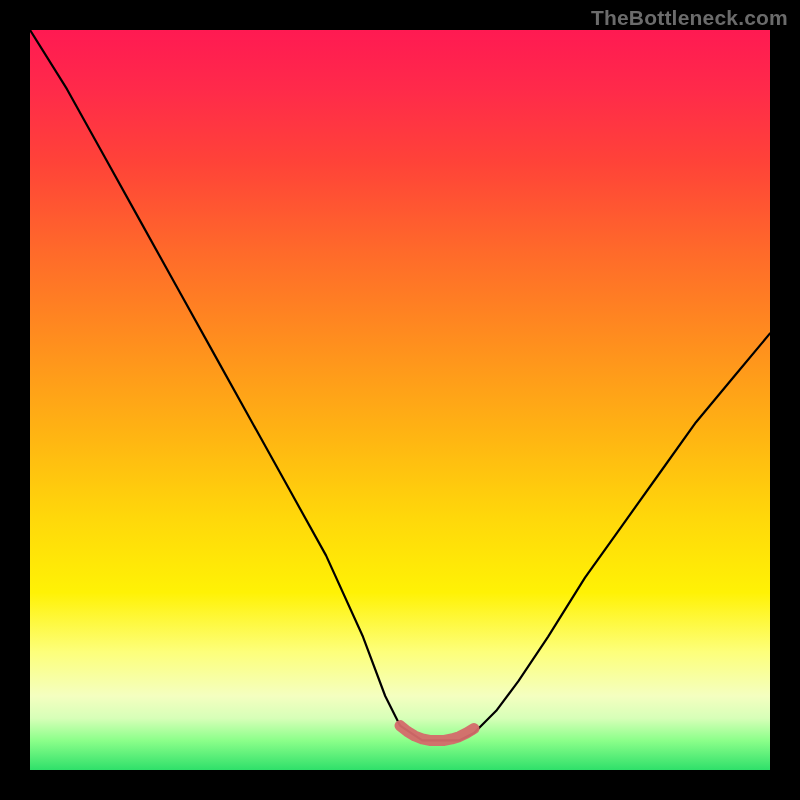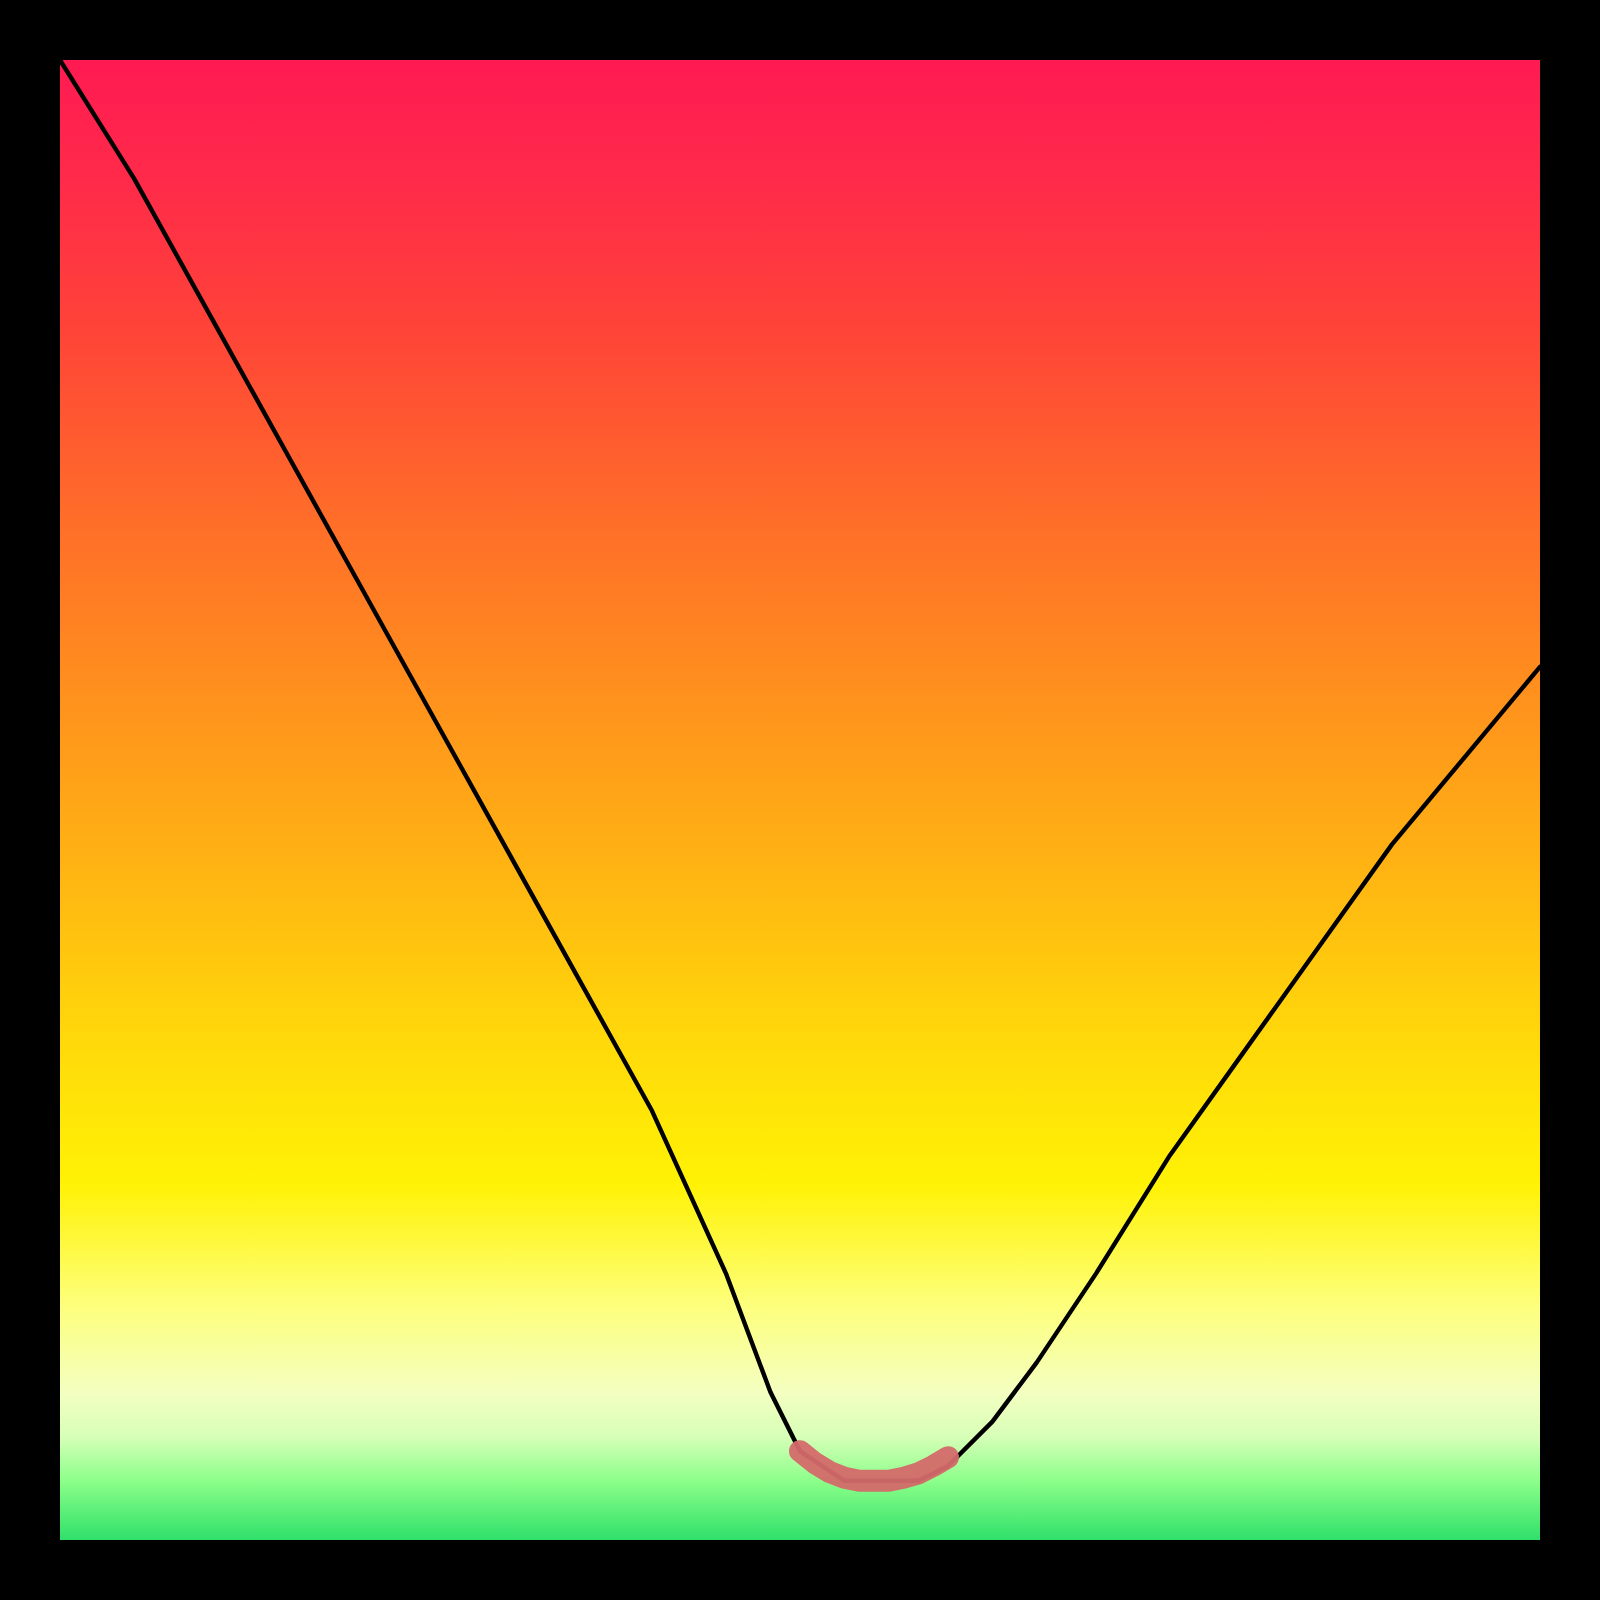--- a/index.html
+++ b/index.html
@@ -63,20 +63,21 @@
     width: 100%;
     height: 100%;
     overflow: visible;
   }
 </style>
 </head>
 <body>
 
 <div class="frame">
 
+  <div class="watermark">TheBottleneck.com</div>
 
   <div class="plot-area">
     <div class="gradient-bg"></div>
 
     <svg class="curve-layer" viewBox="0 0 740 740" preserveAspectRatio="none">
       <path fill="none" stroke="#000" stroke-width="2.2" stroke-linejoin="round" stroke-linecap="round" d="M0.0 0.0 L37.0 59.2 L74.0 125.8 L111.0 192.4 L148.0 259.0 L185.0 325.6 L222.0 392.2 L259.0 458.8 L296.0 525.4 L333.0 606.8 L355.2 666.0 L370.0 695.6 L392.2 710.4 L414.4 710.4 L429.2 710.4 L444.0 703.0 L466.2 680.8 L488.4 651.2 L518.0 606.8 L555.0 547.6 L592.0 495.8 L629.0 444.0 L666.0 392.2 L703.0 347.8 L740.0 303.4"></path>
       <path fill="none" stroke="#d46a6a" stroke-width="11" stroke-linecap="round" stroke-linejoin="round" opacity="0.95" d="M370.0 695.6 L377.4 701.5 L384.8 706.0 L392.2 708.9 L399.6 710.4 L407.0 710.4 L414.4 710.4 L421.8 708.9 L429.2 706.7 L436.6 703.0 L444.0 698.6"></path>
     </svg>
   </div>
 

